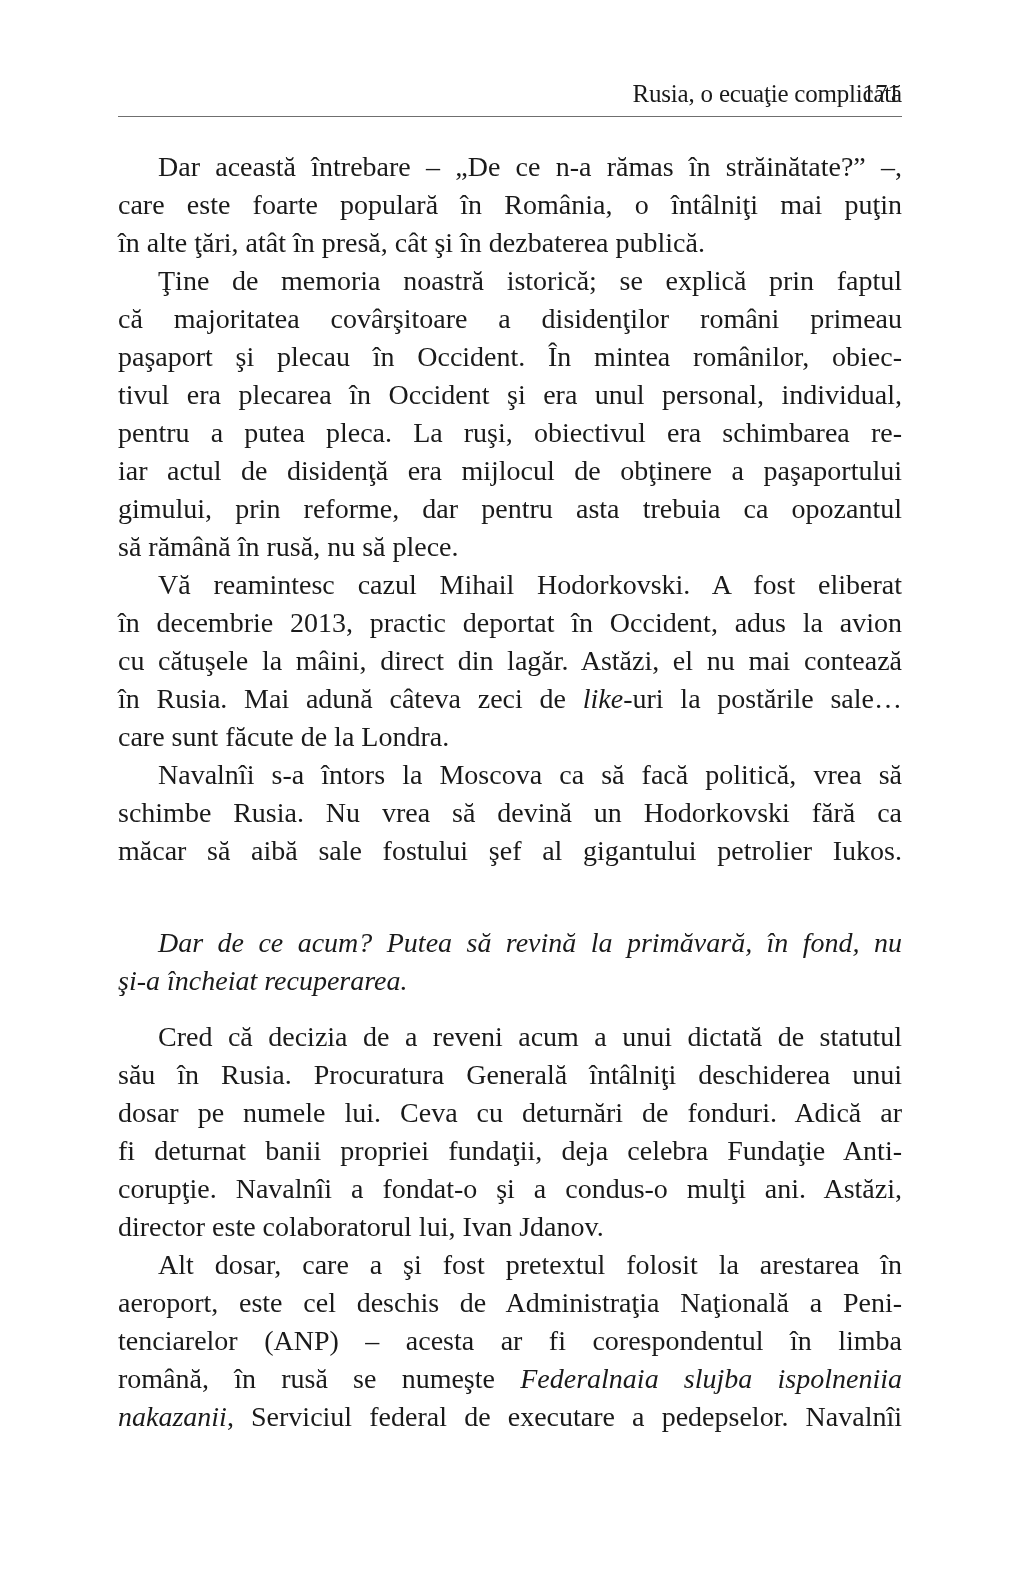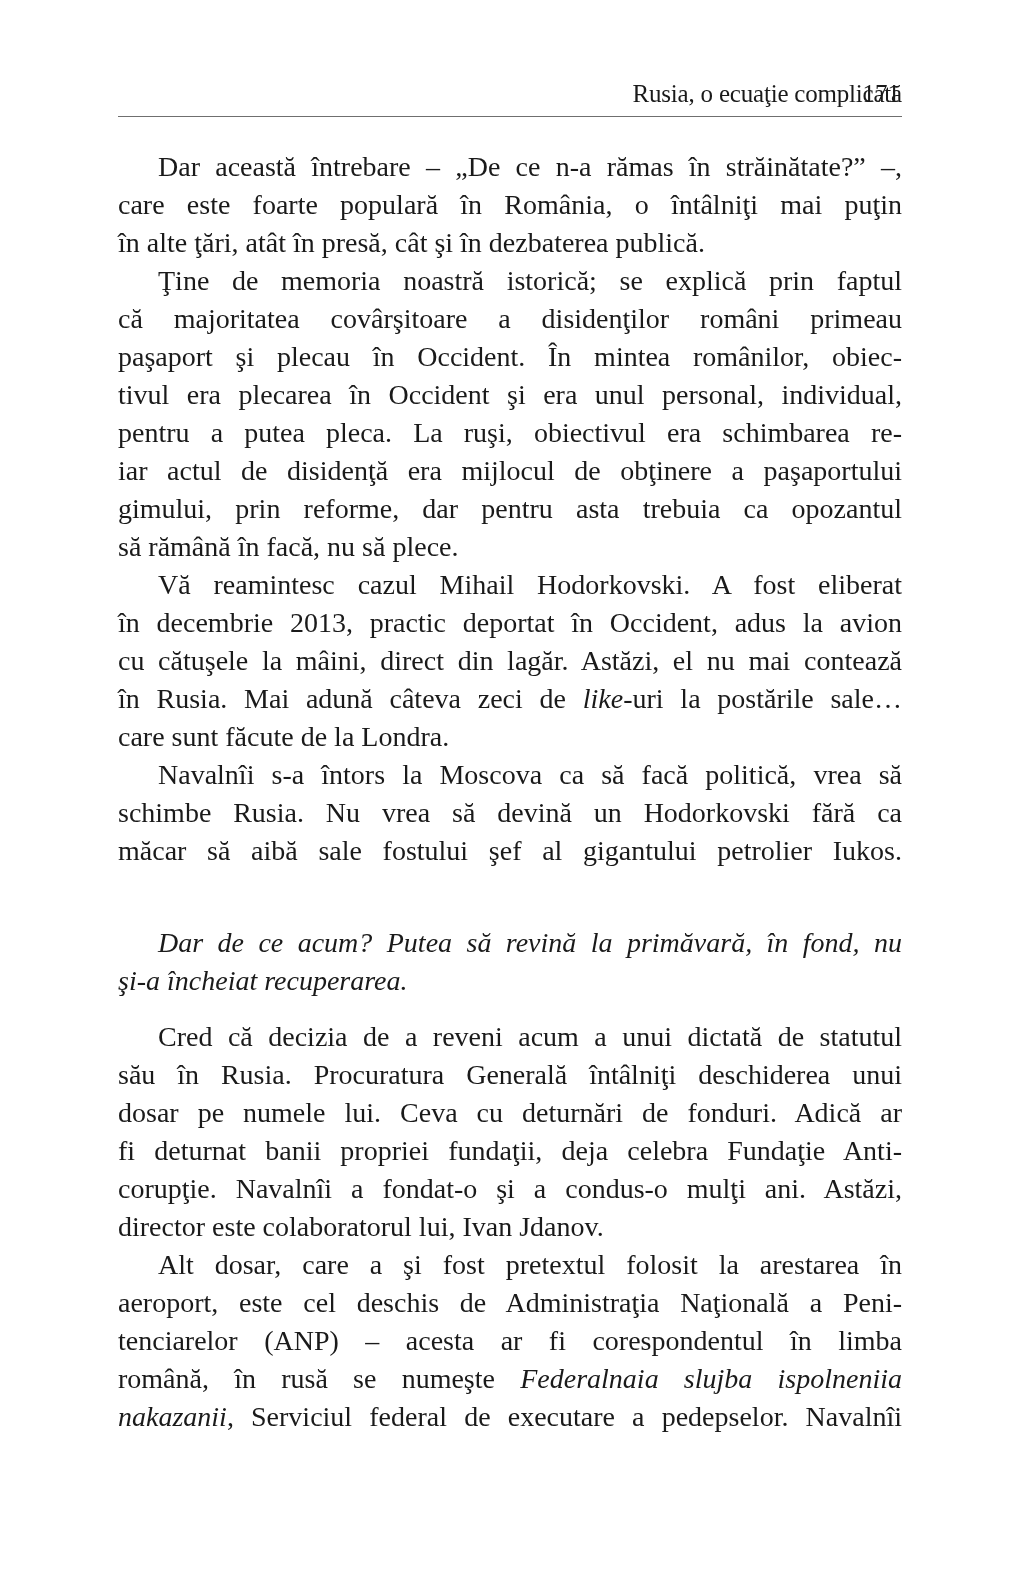--- a/index.html
+++ b/index.html
@@ -36,21 +36,21 @@
   </div>
 
   <div class="paragraph">
     <div class="line indent">Ţine de memoria noastră istorică; se explică prin faptul</div>
     <div class="line">că majoritatea covârşitoare a disidenţilor români primeau</div>
     <div class="line">paşaport şi plecau în Occident. În mintea românilor, obiec-</div>
     <div class="line">tivul era plecarea în Occident şi era unul personal, individual,</div>
     <div class="line">pentru a putea pleca. La ruşi, obiectivul era schimbarea re-</div>
     <div class="line">iar actul de disidenţă era mijlocul de obţinere a paşaportului</div>
     <div class="line">gimului, prin reforme, dar pentru asta trebuia ca opozantul</div>
-    <div class="line last">să rămână în facă, nu să plece.</div>
+    <div class="line last">să rămână în rusă, nu să plece.</div>
   </div>
 
   <div class="paragraph">
     <div class="line indent">Vă reamintesc cazul Mihail Hodorkovski. A fost eliberat</div>
     <div class="line">în decembrie 2013, practic deportat în Occident, adus la avion</div>
     <div class="line">cu cătuşele la mâini, direct din lagăr. Astăzi, el nu mai contează</div>
     <div class="line"><span>în Rusia. Mai adună câteva zeci de </span><i>like</i><span>-uri la postările sale…</span></div>
     <div class="line last">care sunt făcute de la Londra.</div>
   </div>
 

